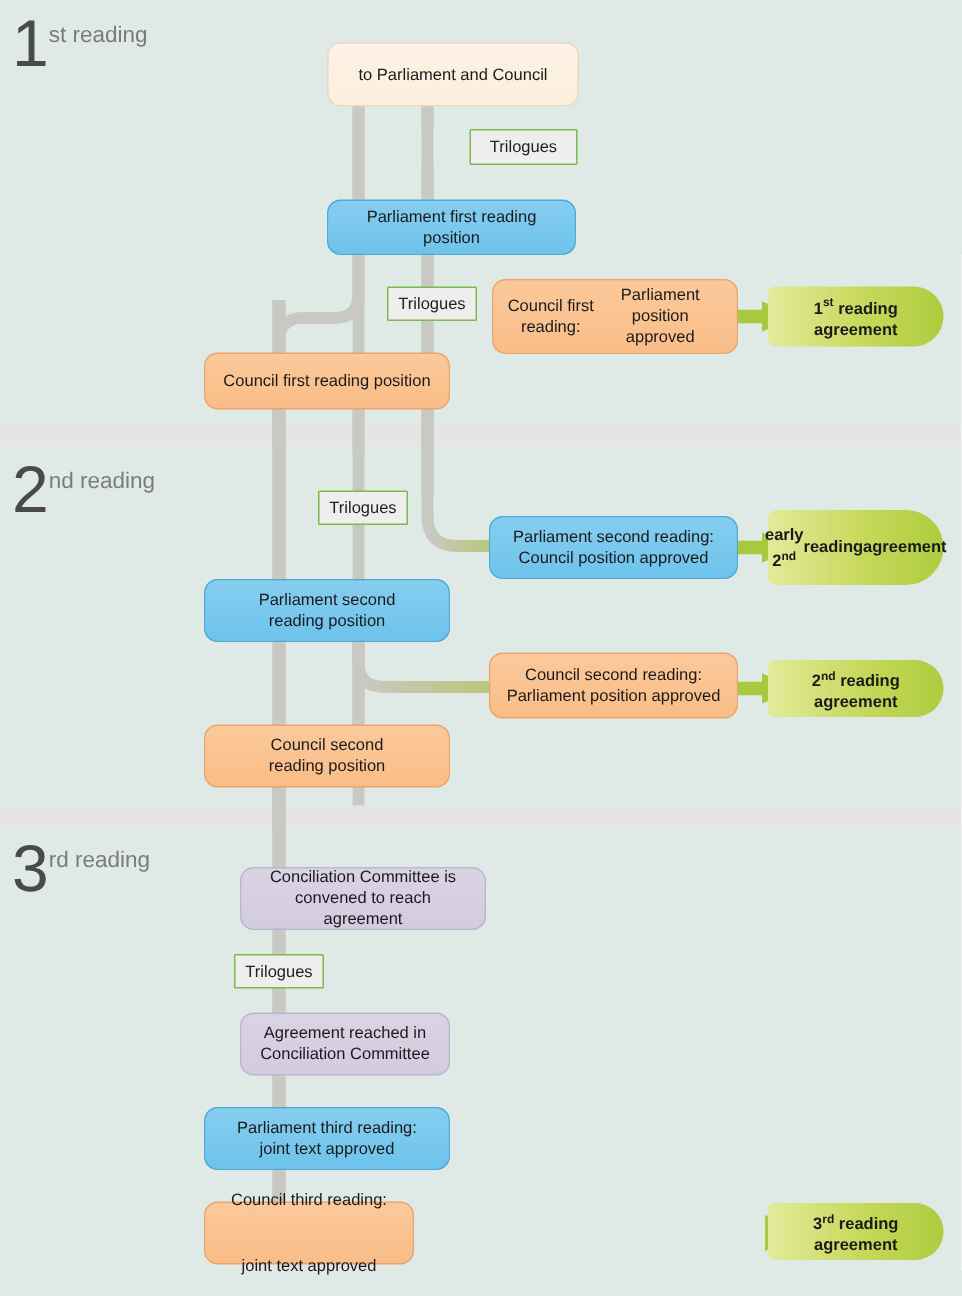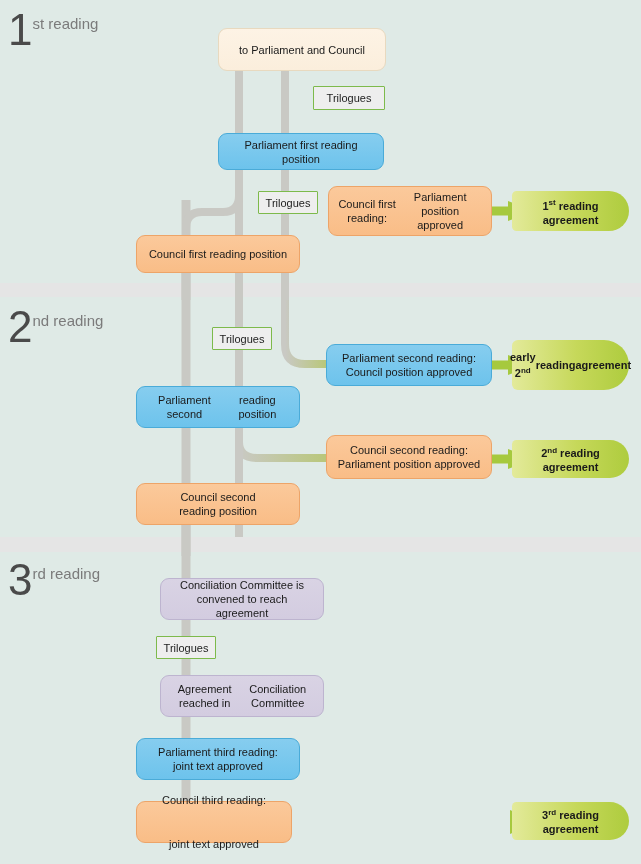--- a/index.html
+++ b/index.html
@@ -145,21 +145,21 @@
     <span>Parliament second reading:</span>
     <span>Council position approved</span>
   </div>
 
   <div class="node n-green" style="left:512px;top:340px;width:117px;height:50px;">
     <span><span>early 2</span><span class="supn">nd</span></span>
     <span>reading</span>
     <span>agreement</span>
   </div>
 
-  <div class="node n-blue" style="left:136px;top:386px;width:164px;height:42px;flex-direction:row;">
+  <div class="node n-blue" style="left:136px;top:386px;width:164px;height:42px;flex-direction:column;">
     <span>Parliament second</span>
     <span>reading position</span>
   </div>
 
   <div class="node n-orange" style="left:326px;top:435px;width:166px;height:44px;flex-direction:column;">
     <span>Council second reading:</span>
     <span>Parliament position approved</span>
   </div>
 
   <div class="node n-green" style="left:512px;top:440px;width:117px;height:38px;flex-direction:column;">
@@ -174,31 +174,31 @@
 
   <div class="node n-purple" style="left:136px;top:578px;width:164px;height:42px;flex-direction:column;">
     <span>Conciliation Committee is</span>
     <span>convened to reach agreement</span>
   </div>
 
   <div class="trilogue" style="left:156px;top:636px;width:60px;height:23px;">
     <span>Trilogues</span>
   </div>
 
-  <div class="node n-purple" style="left:136px;top:675px;width:164px;height:42px;flex-direction:row;align-items:center;">
+  <div class="node n-purple" style="left:136px;top:675px;width:140px;height:42px;flex-direction:column;align-items:center;">
     <span>Agreement reached in</span>
     <span>Conciliation Committee</span>
   </div>
 
   <div class="node n-blue" style="left:136px;top:738px;width:164px;height:42px;flex-direction:column;">
     <span>Parliament third reading:</span>
     <span>joint text approved</span>
   </div>
 
-  <div class="node n-orange" style="left:136px;top:801px;width:156px;height:42px;flex-direction:column;gap:30px;">
+  <div class="node n-orange" style="left:136px;top:801px;width:140px;height:42px;flex-direction:column;gap:30px;">
     <span>Council third reading:</span>
     <span>joint text approved</span>
   </div>
 
   <div class="node n-green" style="left:512px;top:802px;width:117px;height:38px;flex-direction:column;">
     <span><span>3</span><span class="supn">rd</span><span> reading</span></span>
     <span>agreement</span>
   </div>
 
 </div>

